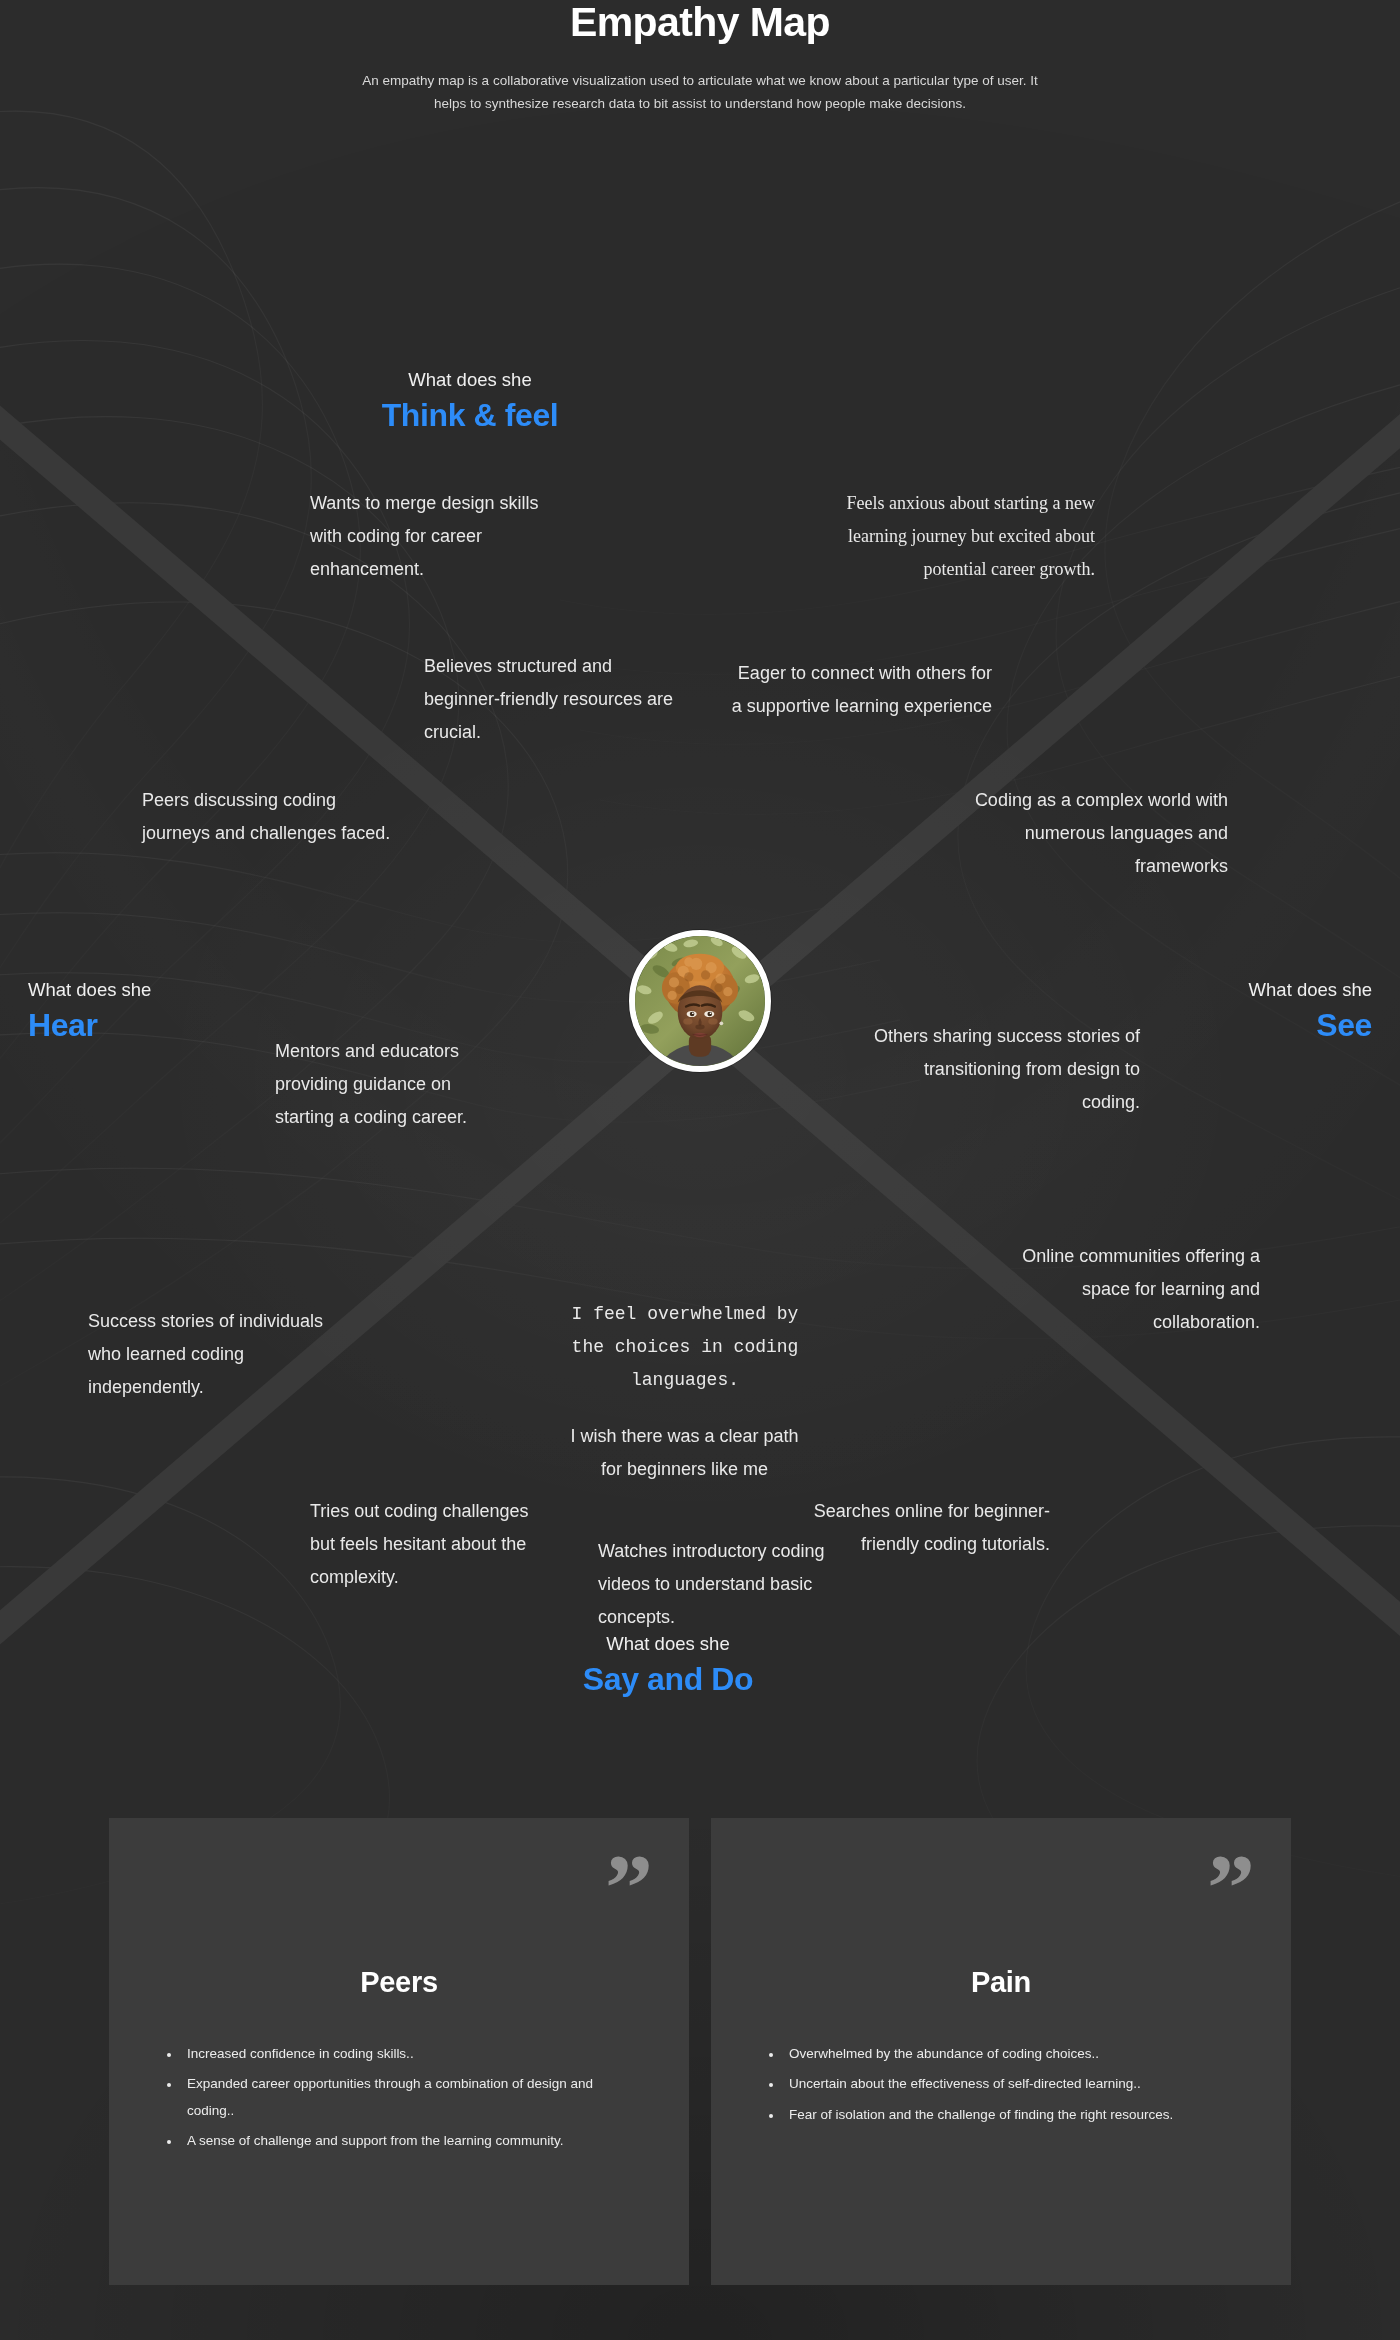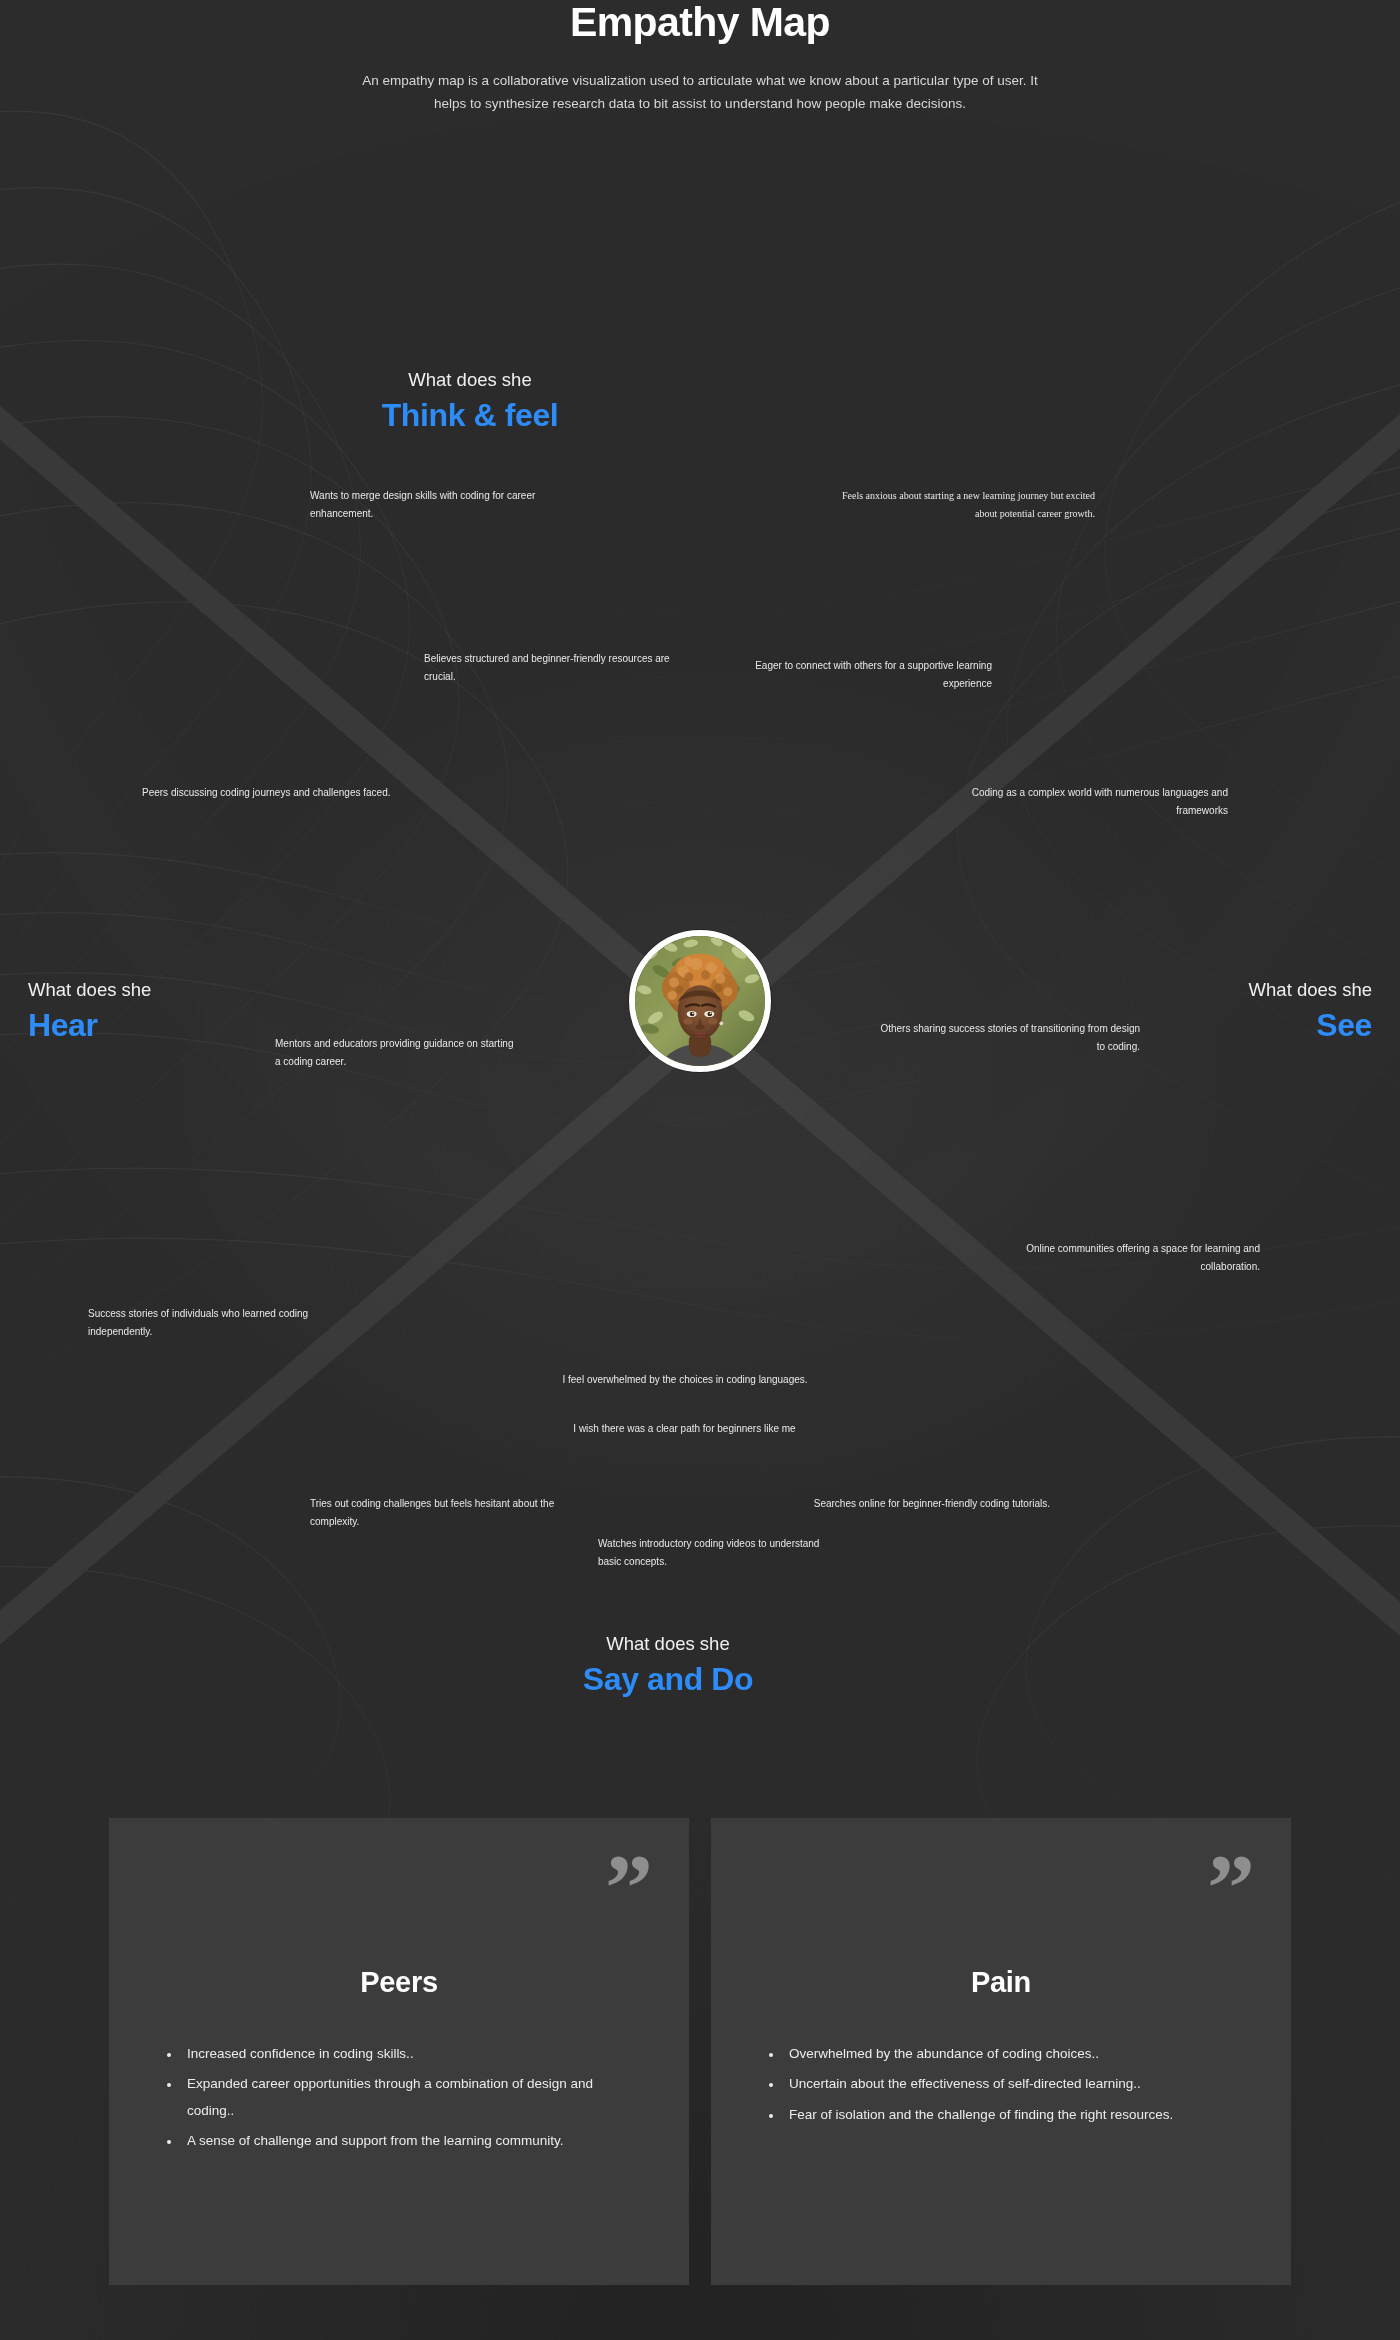--- a/index.html
+++ b/index.html
@@ -50,21 +50,21 @@
     font-size:32px; font-weight:700; color:#2d8cf8;
     letter-spacing:-.4px; line-height:1.3; margin-top:2px;
   }
   .q-head.ctr { text-align:center; }
   .q-head.lft { text-align:left; }
   .q-head.rgt { text-align:right; }
 
   
   .note {
     position:absolute;
-    font-size:10px;
+    font-size:18px;
     line-height:1.82;
     color:#e9e9e9;
     font-weight:400;
   }
   .note.l { text-align:left; }
   .note.r { text-align:right; }
   .note.c { text-align:center; }
 
   
   .avatar {
@@ -215,21 +215,21 @@
 
     <div class="note r" style="left:940px; top:784px; width:288px;">Coding as a complex world with numerous languages and frameworks</div>
     <div class="note r" style="left:870px; top:1020px; width:270px;">Others sharing success stories of transitioning from design to coding.</div>
     <div class="note r" style="left:1010px; top:1240px; width:250px;">Online communities offering a space for learning and collaboration.</div>
 
     <div class="q-head ctr" style="left:518px; top:1632px; width:300px;">
       <div class="sub">What does she</div>
       <div class="main">Say and Do</div>
     </div>
 
-    <div class="note c" style="left:560px; top:1371px; width:250px;">I feel overwhelmed by the choices in coding languages.</div>
+    <div class="note c" style="left:560px; top:1298px; width:250px;font-family:Liberation Mono, monospace;">I feel overwhelmed by the choices in coding languages.</div>
     <div class="note c" style="left:562px; top:1420px; width:245px;">I wish there was a clear path for beginners like me</div>
     <div class="note l" style="left:310px; top:1495px; width:248px;">Tries out coding challenges but feels hesitant about the complexity.</div>
     <div class="note l" style="left:598px; top:1535px; width:240px;">Watches introductory coding videos to understand basic concepts.</div>
     <div class="note r" style="left:810px; top:1495px; width:240px;">Searches online for beginner-friendly coding tutorials.</div>
 
     <div class="avatar" style="left:629px; top:930px;">
       <svg viewBox="0 0 140 140">
         <defs>
           <clipPath id="avclip">
               <circle cx="70" cy="70" r="70"></circle>

